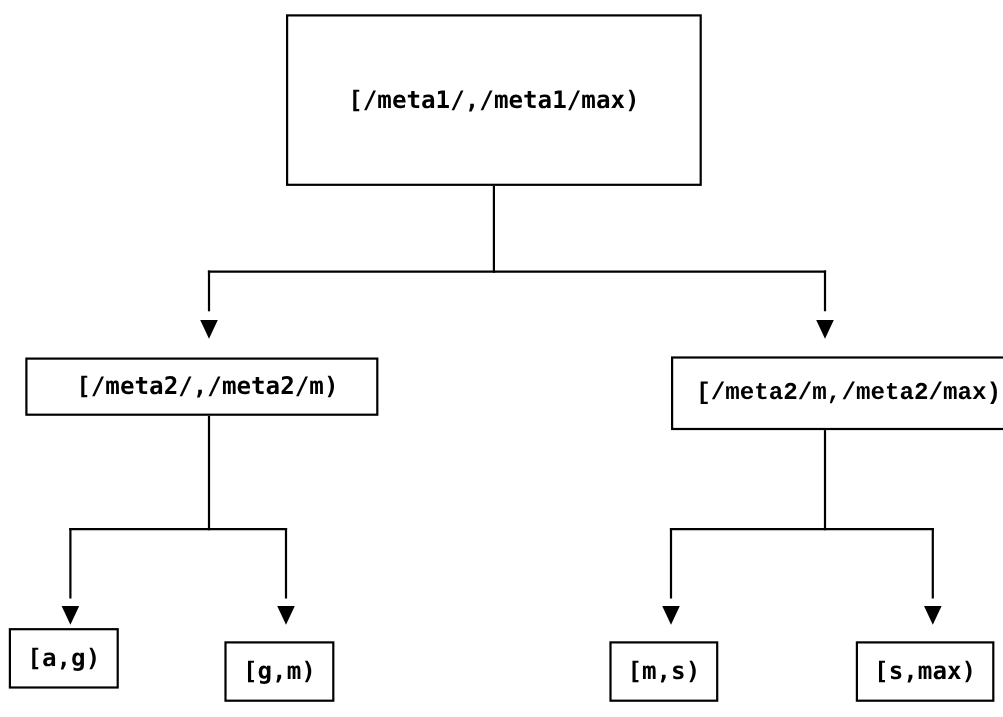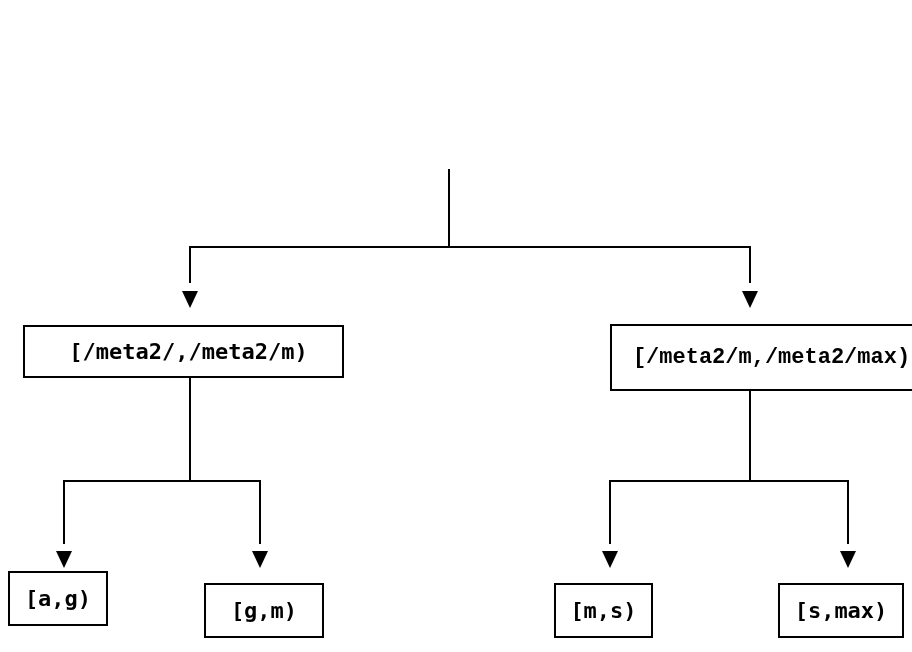--- a/index.html
+++ b/index.html
@@ -32,21 +32,21 @@
     justify-content: center;
     font-size: 22px;
     font-weight: bold;
     color: #000000;
     white-space: nowrap;
   }
   .node-root  { left: 260px; top: 13px;  width: 378px; height: 156px; }
   .node-l     { left: 23px;  top: 325px; width: 321px; height: 53px; padding-left: 10px;  }
   .node-r     { left: 610px; top: 324px; width: 323px; height: 67px; font-family: Liberation Mono, monospace;  }
   .leaf-ag    { left: 8px;   top: 571px; width: 100px; height: 55px;  }
-  .leaf-gm    { left: 204px; top: 583px; width: 120px; height: 55px; text-align: center;  }
+  .leaf-gm    { left: 204px; top: 583px; width: 100px; height: 55px; text-align: center;  }
   .leaf-ms    { left: 554px; top: 583px; width: 99px;  height: 55px;  }
   .leaf-smax  { left: 778px; top: 583px; width: 126px; height: 55px;  }
 </style>
 </head>
 <body>
 
 <div class="canvas">
 
   <svg class="edges" width="912" height="652" viewBox="0 0 912 652" xmlns="http://www.w3.org/2000/svg">
     <g fill="none" stroke="#000000" stroke-width="2">
@@ -69,20 +69,21 @@
     <g fill="#000000" stroke="none">
       <polygon points="182,291 198,291 190,308"></polygon>
       <polygon points="742,291 758,291 750,308"></polygon>
       <polygon points="56,551 72,551 64,568"></polygon>
       <polygon points="252,551 268,551 260,568"></polygon>
       <polygon points="602,551 618,551 610,568"></polygon>
       <polygon points="840,551 856,551 848,568"></polygon>
     </g>
   </svg>
 
+  <div class="node node-root">[/meta1/,/meta1/max)</div>
 
   <div class="node node-l">[/meta2/,/meta2/m)</div>
 
   <div class="node node-r">[/meta2/m,/meta2/max)</div>
 
   <div class="node leaf-ag">[a,g)</div>
 
   <div class="node leaf-gm">[g,m)</div>
 
   <div class="node leaf-ms">[m,s)</div>

